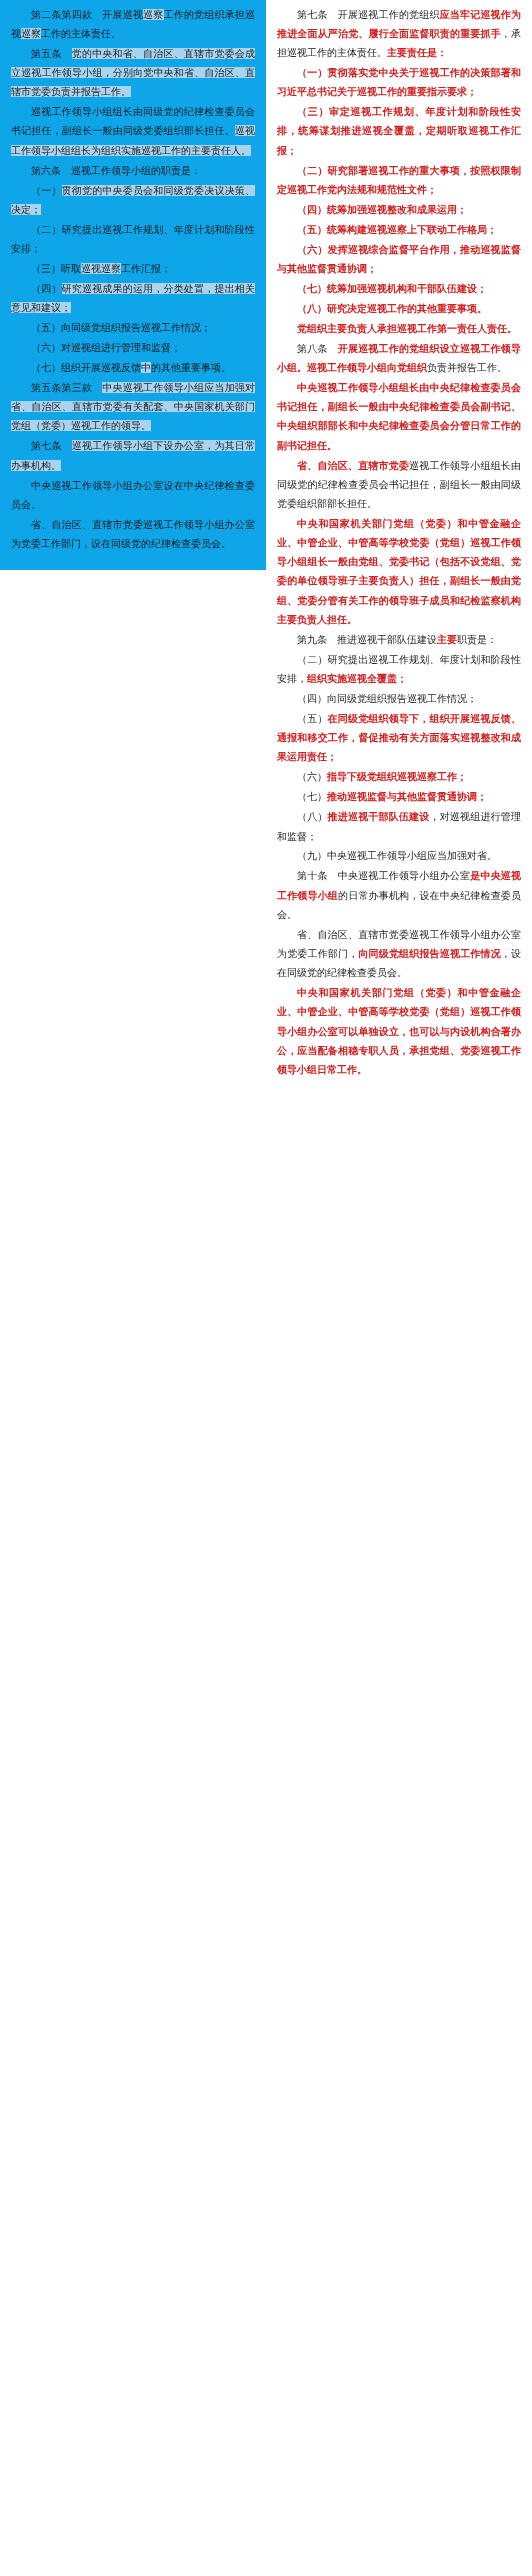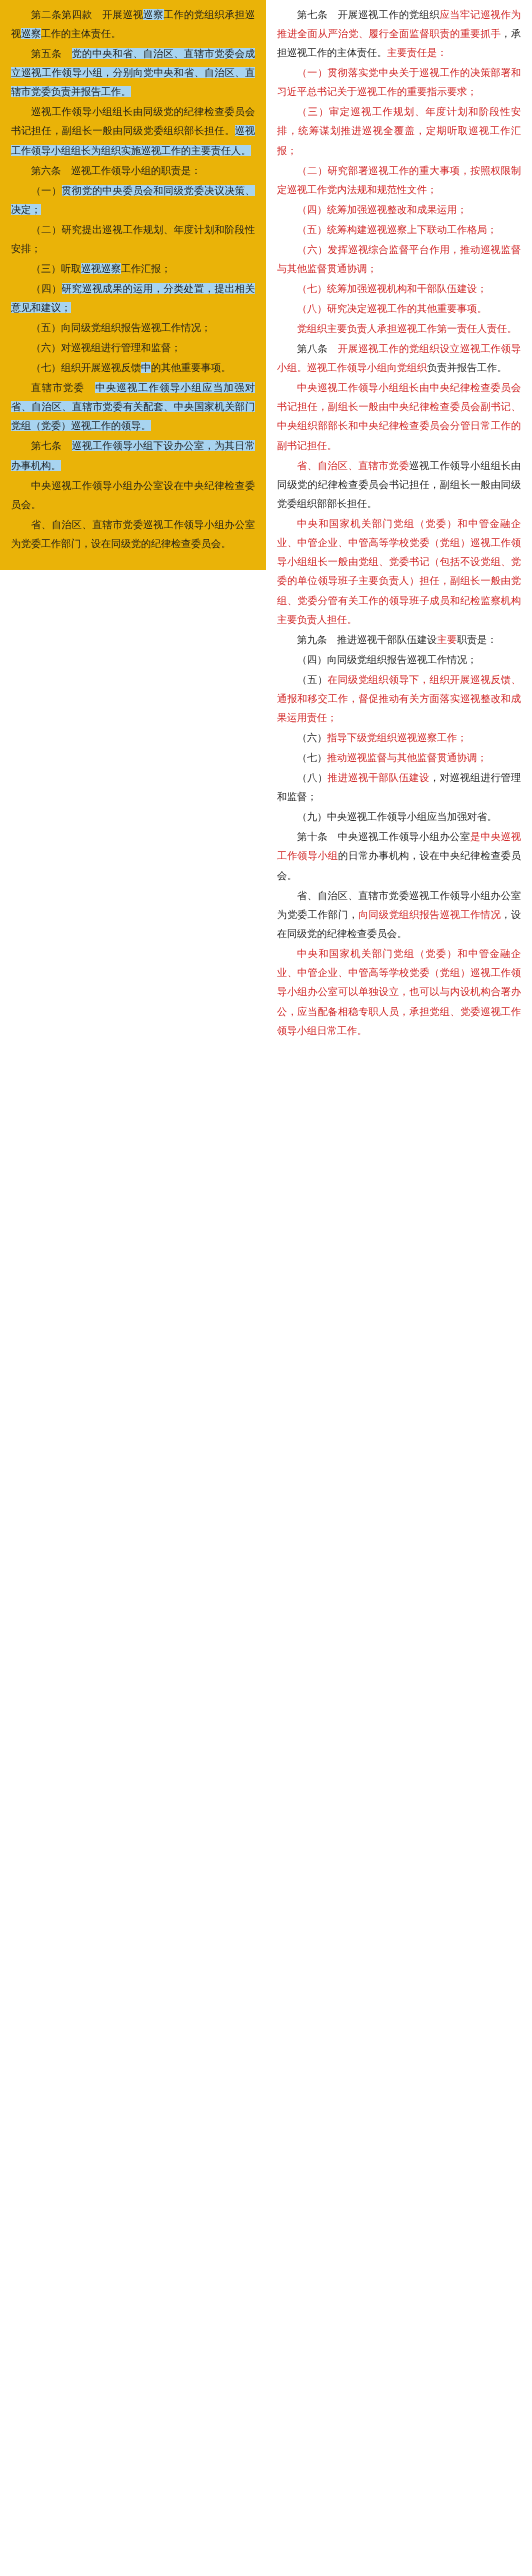--- a/index.html
+++ b/index.html
@@ -14,69 +14,70 @@
     align-items:flex-start;
   }
   .col{
     width:266px;
     box-sizing:border-box;
     padding:4.7px 11px 15.7px 11px;
     font-size:10px;
     line-height:1.92;
     color:#1a1a1a;
   }
-  .col.left{background:#eab308;}
+  .col.left{background:#0ea5e9;}
   .col.right{background:#ffffff;}
   p{
     margin:0 0 0.8px 0;
     text-indent:2em;
     text-align:justify;
     word-break:break-all;
   }
   
   .hl-blue{background:#a8d4f0;}
-  .hl-red{color:#d02020;font-weight:normal;}
+  .hl-red{color:#d02020;font-weight:bold;}
 </style>
 </head>
 <body>
 
 <div class="doc">
   <div class="col left" id="col-left">
       <p id="left-l1"><span>第二条第四款　开展巡视</span><span class="hl-blue">巡察</span><span>工作的党组织承担巡视</span><span class="hl-blue">巡察</span><span>工作的主体责任。</span></p>
       <p id="left-l2"><span>第五条　</span><span class="hl-blue">党的中央和省、自治区、直辖市党委会成立巡视工作领导小组，分别向党中央和省、自治区、直辖市党委负责并报告工作。</span></p>
       <p id="left-l3"><span>巡视工作领导小组组长由同级党的纪律检查委员会书记担任，副组长一般由同级党委组织部长担任。</span><span class="hl-blue">巡视工作领导小组组长为组织实施巡视工作的主要责任人。</span></p>
       <p id="left-l4"><span>第六条　巡视工作领导小组的职责是：</span></p>
       <p id="left-l5"><span>（一）</span><span class="hl-blue">贯彻党的中央委员会和同级党委决议决策、决定；</span></p>
       <p id="left-l6"><span>（二）研究提出巡视工作规划、年度计划和阶段性安排；</span></p>
       <p id="left-l7"><span>（三）听取</span><span class="hl-blue">巡视</span><span class="hl-blue">巡察</span><span>工作汇报；</span></p>
       <p id="left-l8"><span>（四）</span><span class="hl-blue">研究巡视成果的运用，分类处置，提出相关意见和建议；</span></p>
       <p id="left-l9"><span>（五）向同级党组织报告巡视工作情况；</span></p>
       <p id="left-l10"><span>（六）对巡视组进行管理和监督；</span></p>
       <p id="left-l11"><span>（七）组织开展巡视反馈</span><span class="hl-blue">中</span><span>的其他重要事项。</span></p>
-      <p id="left-l12"><span>直辖市党委　</span><span class="hl-blue">中央巡视工作领导小组应当加强对省、自治区、直辖市党委有关配套、中央国家机关部门党组（党委）巡视工作的领导。</span></p>
+      <p id="left-l12"><span>第五条第三款　</span><span class="hl-blue">中央巡视工作领导小组应当加强对省、自治区、直辖市党委有关配套、中央国家机关部门党组（党委）巡视工作的领导。</span></p>
       <p id="left-l13"><span>第七条　</span><span class="hl-blue">巡视工作领导小组下设办公室，为其日常办事机构。</span></p>
       <p id="left-l14"><span>中央巡视工作领导小组办公室设在中央纪律检查委员会。</span></p>
       <p id="left-l15"><span>省、自治区、直辖市党委巡视工作领导小组办公室为党委工作部门，设在同级党的纪律检查委员会。</span></p>
     </div>
   <div class="col right" id="col-right">
       <p id="right-r1"><span>第七条　开展巡视工作的党组织</span><span class="hl-red">应当牢记巡视作为推进全面从严治党、履行全面监督职责的重要抓手</span><span>，承担巡视工作的主体责任。</span><span class="hl-red">主要责任是：</span></p>
       <p id="right-r2"><span class="hl-red">（一）贯彻落实党中央关于巡视工作的决策部署和习近平总书记关于巡视工作的重要指示要求；</span></p>
       <p id="right-r4"><span class="hl-red">（三）审定巡视工作规划、年度计划和阶段性安排，统筹谋划推进巡视全覆盖，定期听取巡视工作汇报；</span></p>
       <p id="right-r3"><span class="hl-red">（二）研究部署巡视工作的重大事项，按照权限制定巡视工作党内法规和规范性文件；</span></p>
       <p id="right-r5"><span class="hl-red">（四）统筹加强巡视整改和成果运用；</span></p>
       <p id="right-r6"><span class="hl-red">（五）统筹构建巡视巡察上下联动工作格局；</span></p>
       <p id="right-r7"><span class="hl-red">（六）发挥巡视综合监督平台作用，推动巡视监督与其他监督贯通协调；</span></p>
       <p id="right-r8"><span class="hl-red">（七）统筹加强巡视机构和干部队伍建设；</span></p>
       <p id="right-r9"><span class="hl-red">（八）研究决定巡视工作的其他重要事项。</span></p>
       <p id="right-r10"><span class="hl-red">党组织主要负责人承担巡视工作第一责任人责任。</span></p>
       <p id="right-r11"><span>第八条　</span><span class="hl-red">开展巡视工作的党组织设立巡视工作领导小组。巡视工作领导小组向党组织</span><span>负责并报告工作。</span></p>
       <p id="right-r12"><span class="hl-red">中央巡视工作领导小组组长由中央纪律检查委员会书记担任，副组长一般由中央纪律检查委员会副书记、中央组织部部长和中央纪律检查委员会分管日常工作的副书记担任。</span></p>
       <p id="right-r13"><span class="hl-red">省、自治区、直辖市党委</span><span>巡视工作领导小组组长由同级党的纪律检查委员会书记担任，副组长一般由同级党委组织部部长担任。</span></p>
       <p id="right-r14"><span class="hl-red">中央和国家机关部门党组（党委）和中管金融企业、中管企业、中管高等学校党委（党组）巡视工作领导小组组长一般由党组、党委书记（包括不设党组、党委的单位领导班子主要负责人）担任，副组长一般由党组、党委分管有关工作的领导班子成员和纪检监察机构主要负责人担任。</span></p>
       <p id="right-r15"><span>第九条　推进巡视干部队伍建设</span><span class="hl-red">主要</span><span>职责是：</span></p>
+      <p id="right-r17"><span>（二）研究提出巡视工作规划、年度计划和阶段性安排，</span><span class="hl-red">组织实施巡视全覆盖；</span></p>
       <p id="right-r19"><span>（四）向同级党组织报告巡视工作情况；</span></p>
       <p id="right-r20"><span>（五）</span><span class="hl-red">在同级党组织领导下，组织开展巡视反馈、通报和移交工作，督促推动有关方面落实巡视整改和成果运用责任；</span></p>
       <p id="right-r21"><span>（六）</span><span class="hl-red">指导下级党组织巡视巡察工作；</span></p>
       <p id="right-r22"><span>（七）</span><span class="hl-red">推动巡视监督与其他监督贯通协调；</span></p>
       <p id="right-r23"><span>（八）</span><span class="hl-red">推进巡视干部队伍建设</span><span>，对巡视组进行管理和监督；</span></p>
       <p id="right-r24"><span>（九）中央巡视工作领导小组应当加强对省。</span></p>
       <p id="right-r25"><span>第十条　中央巡视工作领导小组办公室</span><span class="hl-red">是中央巡视工作领导小组</span><span>的日常办事机构，设在中央纪律检查委员会。</span></p>
       <p id="right-r26"><span>省、自治区、直辖市党委巡视工作领导小组办公室为党委工作部门，</span><span class="hl-red">向同级党组织报告巡视工作情况</span><span>，设在同级党的纪律检查委员会。</span></p>
       <p id="right-r27"><span class="hl-red">中央和国家机关部门党组（党委）和中管金融企业、中管企业、中管高等学校党委（党组）巡视工作领导小组办公室可以单独设立，也可以与内设机构合署办公，应当配备相稳专职人员，承担党组、党委巡视工作领导小组日常工作。</span></p>
     </div>

